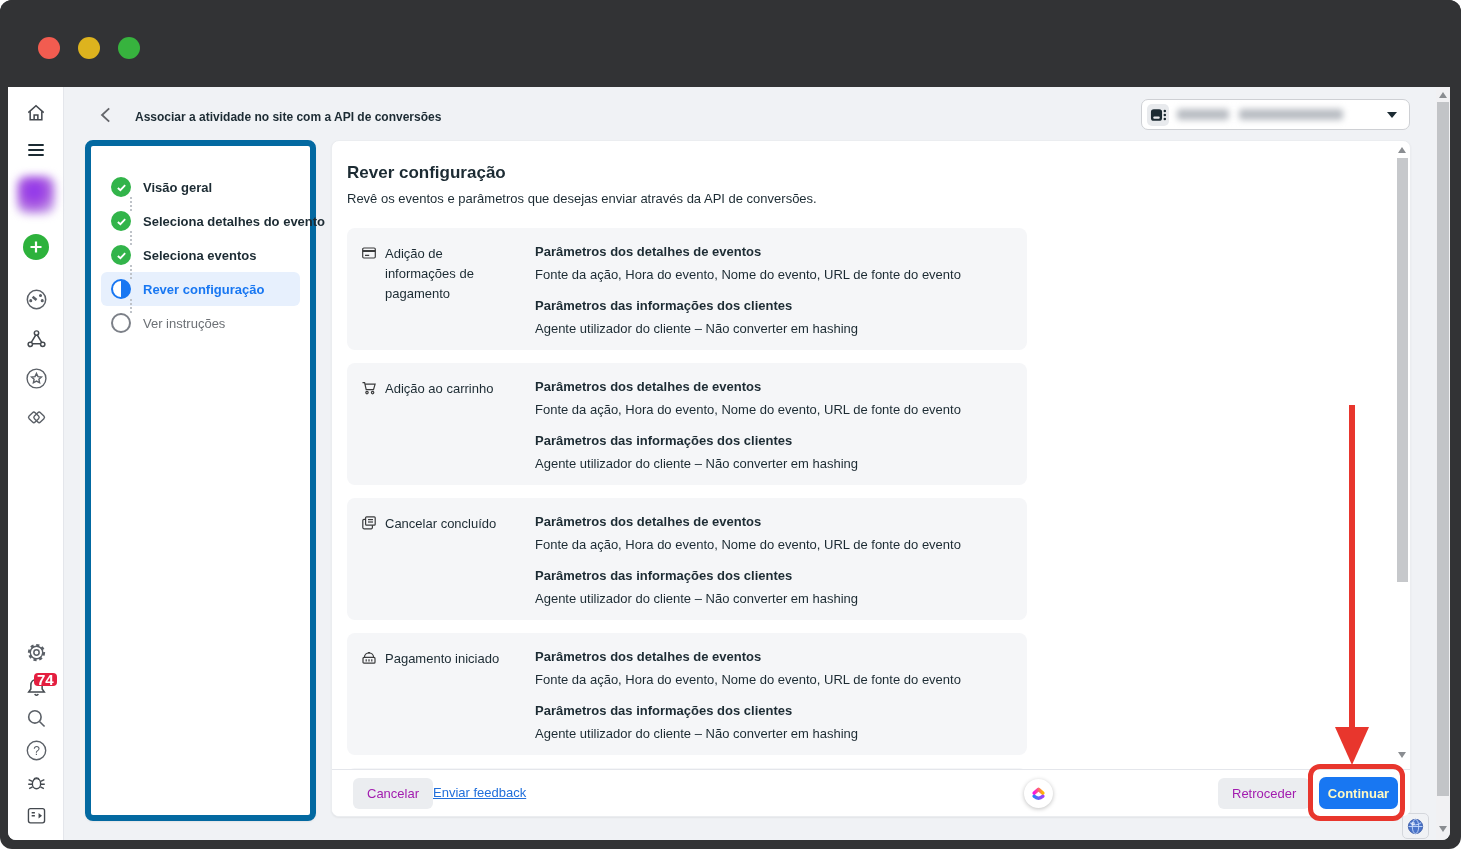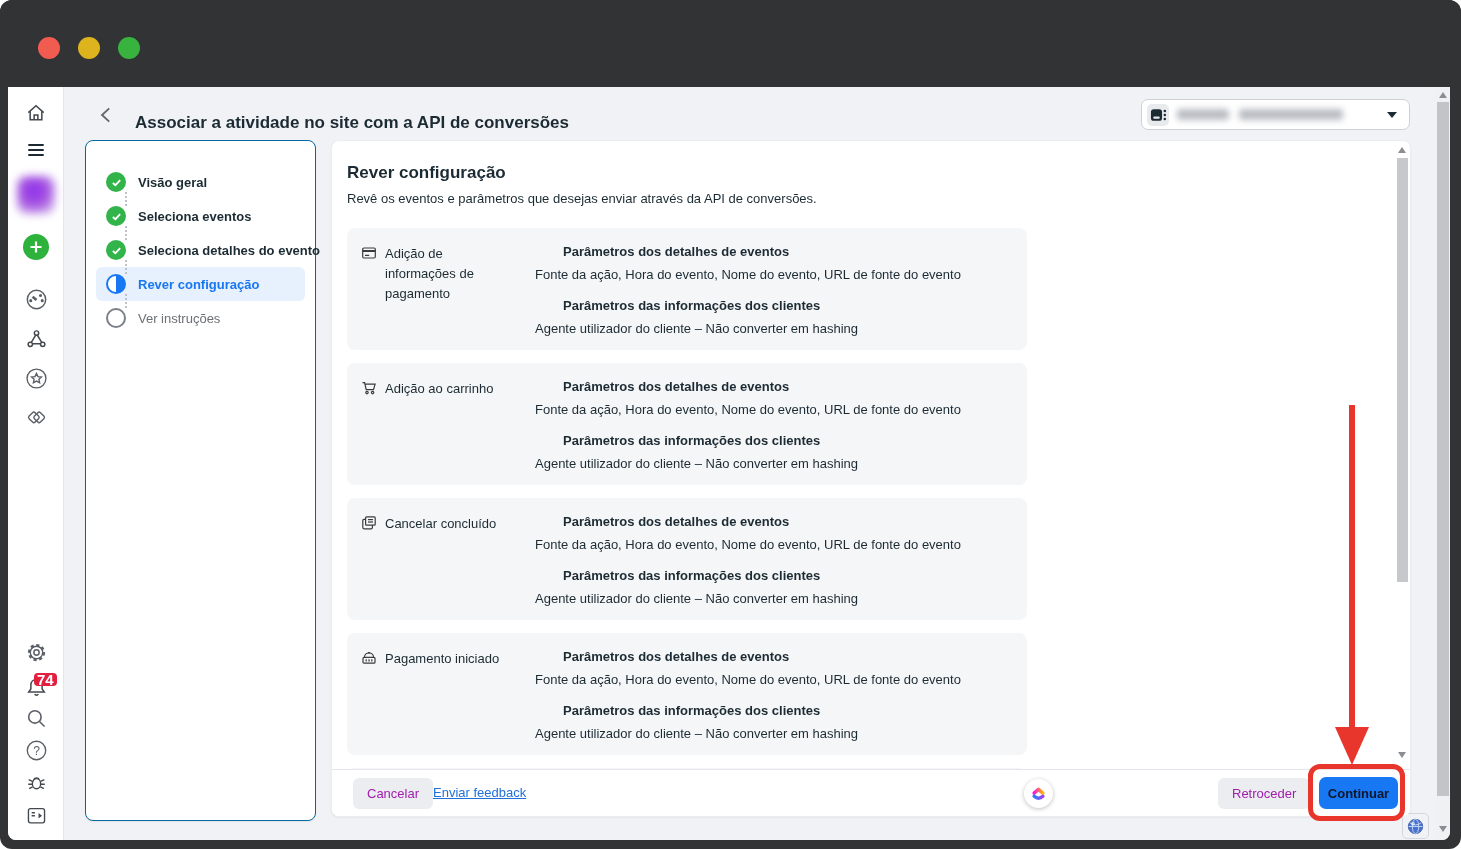--- a/index.html
+++ b/index.html
@@ -17,57 +17,57 @@
   .rail{position:absolute;left:0;top:0;width:56px;height:753px;background:#fff;border-right:1px solid #e4e6eb;}
   .rail-ic{position:absolute;left:16px;width:24px;height:24px;display:flex;align-items:center;justify-content:center;cursor:pointer;}
   .rail-ic svg{display:block;}
   .avatar-blob{position:absolute;left:9px;top:89px;width:38px;height:38px;border-radius:9px;
     background:radial-gradient(circle at 45% 40%, #8b2ff0 0%, #a44fe0 40%, #c9a5ea 75%, #e8def2 100%);
     filter:blur(4px);}
   .plus-circle{position:absolute;left:15px;top:147px;width:26px;height:26px;border-radius:50%;background:#2db23c;display:flex;align-items:center;justify-content:center;cursor:pointer;}
   .badge{position:absolute;left:26px;top:586px;background:#e41e3f;color:#fff;font-size:15px;font-weight:bold;padding:1px 3px;border-radius:4px;line-height:11px;z-index:2;text-align:right;}
   
   .back-btn{position:absolute;left:88px;top:17px;width:22px;height:22px;cursor:pointer;}
-  .page-title{position:absolute;left:127px;top:15px;font-size:17px;font-weight:bold;color:#1c2b33;}
+  .page-title{position:absolute;left:127px;top:15px;font-size:12px;font-weight:bold;color:#1c2b33;}
   .acct{position:absolute;left:1133px;top:12px;width:269px;height:31px;background:#fff;border:1px solid #ced0d4;border-radius:7px;display:flex;align-items:center;padding:0 12px 0 5px;cursor:pointer;}
   .acct-ic{width:22px;height:22px;border-radius:5px;background:#e8eaed;display:flex;align-items:center;justify-content:center;}
   .blurline{height:11px;background:#b9bdc3;border-radius:3px;filter:blur(3px);margin-left:8px;}
   .b1{width:52px;} .b2{width:104px;margin-left:10px;}
   .acct-caret{margin-left:auto;width:0;height:0;border-left:5px solid transparent;border-right:5px solid transparent;border-top:6px solid #1c2b33;}
   
-  .wizard{position:absolute;left:77px;top:53px;width:231px;height:681px;background:#fff;border-radius:8px;border:1px solid #0369a1;box-shadow:0 1px 2px rgba(0,0,0,.06);padding-top:24px;}
+  .wizard{position:absolute;left:77px;top:53px;width:231px;height:681px;background:#fff;border-radius:8px;border:6px solid #0369a1;box-shadow:0 1px 2px rgba(0,0,0,.06);padding-top:24px;}
   .step{position:relative;height:34px;display:flex;align-items:center;margin:0 10px;padding:0 10px;border-radius:6px;}
   .step.current{background:#e7f0fd;}
   .stepdot{position:relative;width:20px;height:20px;border-radius:50%;flex:0 0 20px;z-index:1;}
   .stepdot.done{background:#32b44a;display:flex;align-items:center;justify-content:center;}
   .stepdot.half{border:2px solid #1877f2;background:linear-gradient(to right,#fff 50%,#1877f2 50%);}
   .stepdot.todo{border:2px solid #7c8088;background:#fff;}
   .steplabel{margin-left:12px;font-size:13px;font-weight:bold;color:#1c2b33;white-space:nowrap;}
   .step.current .steplabel{color:#1877f2;}
   .step.todo .steplabel{color:#6c7075;font-weight:normal;}
   .connector{position:absolute;left:29px;top:-7px;height:14px;width:0;border-left:2px dotted #bfc3c9;}
   
   .main{position:absolute;left:323px;top:53px;width:1080px;height:677px;background:#fff;border-radius:8px;border:1px solid #ebedf0;box-shadow:0 1px 2px rgba(0,0,0,.06);overflow:hidden;}
   .main-h1{margin:22px 0 0 15px;font-size:17px;font-weight:bold;color:#1c2b33;}
   .main-sub{margin:8px 12px 0 15px;font-size:13px;color:#1c2b33;}
   .event-card{width:680px;margin:0 0 13px 15px;background:#f5f6f8;border-radius:8px;min-height:117px;display:flex;padding:16px 14px 14px 14px;}
   .event-card.first{margin-top:22px;}
   .ev-icon{flex:0 0 16px;height:16px;margin-top:1px;}
   .ev-name{flex:0 0 126px;margin-left:8px;font-size:13px;color:#1c2b33;line-height:1.55;}
   .ev-details{margin-left:24px;font-size:13px;color:#1c2b33;}
-  .ev-details .bold{font-weight:bold;margin-bottom:8px;margin-left:28px;}
+  .ev-details .bold{font-weight:bold;margin-bottom:8px;}
   .ev-details .val{margin-bottom:16px;}
   .ev-details .val.last{margin-bottom:0;}
   
   .footer{position:absolute;left:0;bottom:0;width:100%;height:47px;background:#fff;border-top:1px solid #e4e6eb;z-index:5;}
   .btn{position:absolute;top:8px;height:31px;border:none;border-radius:6px;font-size:13px;font-family:inherit;color:#a21caf;background:#ebedf0;cursor:pointer;padding:0 14px;}
   .btn-cancel{left:21px;}
   .link-feedback{position:absolute;left:101px;top:15px;font-size:13px;color:#216fdb;text-decoration:underline;cursor:pointer;}
   .btn-retro{left:886px;}
-  .btn-cont{position:absolute;left:987px;top:7px;height:32px;width:79px;background:#1877f2;color:#0f172a;font-weight:bold;font-size:13px;border:none;border-radius:7px;cursor:pointer;}
+  .btn-cont{position:absolute;left:987px;top:7px;height:32px;width:79px;background:#1877f2;color:#fef9c3;font-weight:bold;font-size:13px;border:none;border-radius:7px;cursor:pointer;}
   .clickup{position:absolute;left:692px;top:9px;width:29px;height:29px;border-radius:50%;background:#fff;box-shadow:0 1px 4px rgba(0,0,0,.25);display:flex;align-items:center;justify-content:center;cursor:pointer;}
   
   .in-sb{position:absolute;right:1px;top:3px;width:13px;height:624px;}
   .in-sb .thumb{position:absolute;left:1px;top:14px;width:11px;height:424px;background:#c6c8cb;}
   .sb-arrow-up{position:absolute;left:2px;width:0;height:0;border-left:4.5px solid transparent;border-right:4.5px solid transparent;border-bottom:6px solid #8a8d91;}
   .sb-arrow-dn{position:absolute;left:2px;width:0;height:0;border-left:4.5px solid transparent;border-right:4.5px solid transparent;border-top:6px solid #8a8d91;}
   .in-sb .sb-arrow-up{top:3px;}
   .in-sb .sb-arrow-dn{bottom:10px;}
   
   .out-sb{position:absolute;left:1428px;top:0;width:14px;height:753px;background:#f1f1f3;}
@@ -225,30 +225,30 @@
         </span>
         <span class="steplabel">Visão geral</span>
       </div>
       <div class="step done">
         <span class="connector"></span>
         <span class="stepdot done">
           <svg width="11" height="11" viewBox="0 0 12 12" fill="none" stroke="#fff" stroke-width="2">
               <polyline points="2,6.5 4.8,9 10,3.5"></polyline>
             </svg>
         </span>
-        <span class="steplabel">Seleciona eventos</span>
+        <span class="steplabel">Seleciona detalhes do evento</span>
       </div>
       <div class="step done">
         <span class="connector"></span>
         <span class="stepdot done">
           <svg width="11" height="11" viewBox="0 0 12 12" fill="none" stroke="#fff" stroke-width="2">
               <polyline points="2,6.5 4.8,9 10,3.5"></polyline>
             </svg>
         </span>
-        <span class="steplabel">Seleciona detalhes do evento</span>
+        <span class="steplabel">Seleciona eventos</span>
       </div>
       <div class="step current">
         <span class="connector"></span>
         <span class="stepdot half"></span>
         <span class="steplabel">Rever configuração</span>
       </div>
       <div class="step todo">
         <span class="connector"></span>
         <span class="stepdot todo"></span>
         <span class="steplabel">Ver instruções</span>

